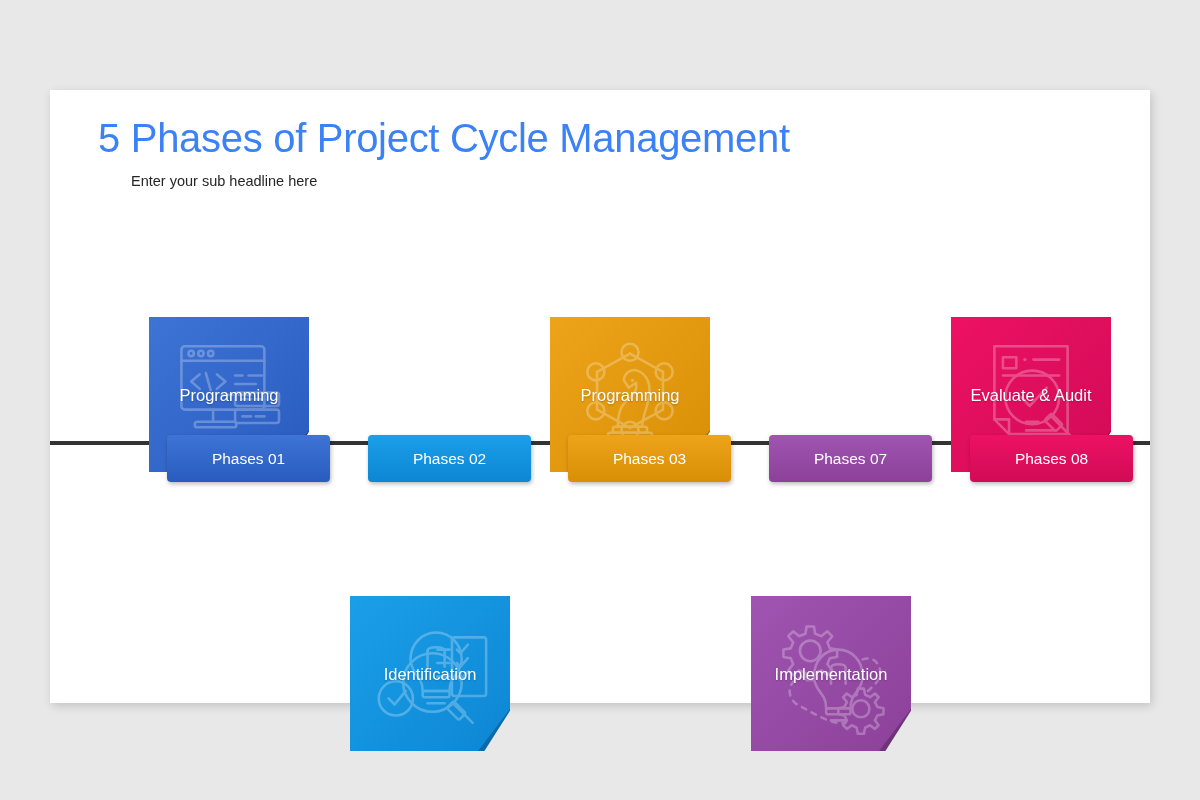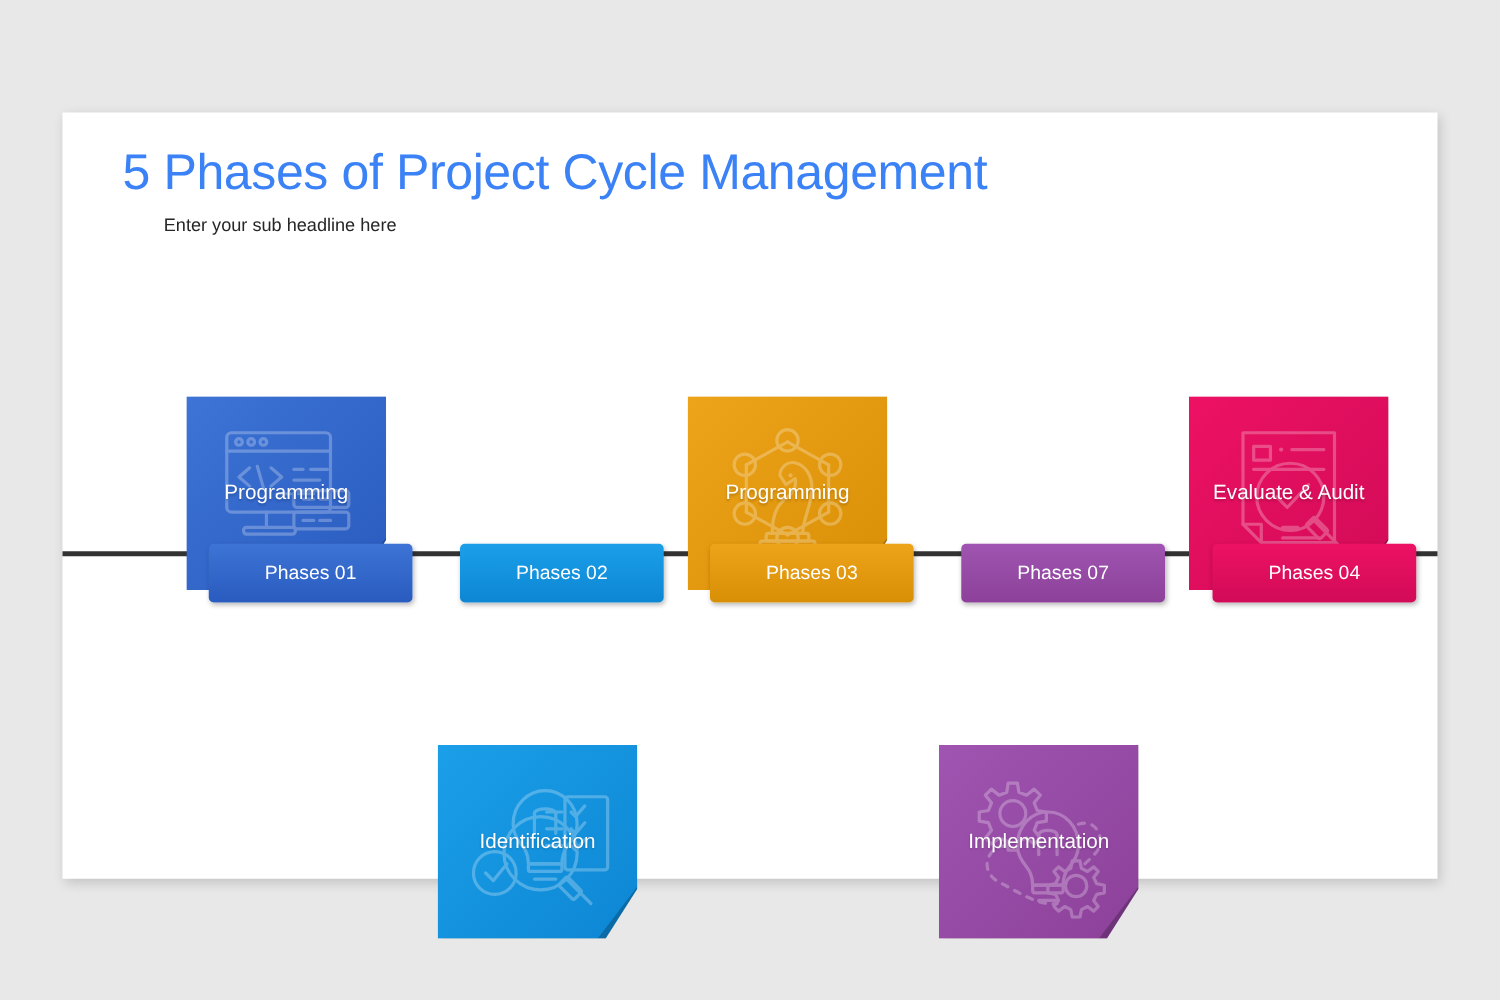--- a/index.html
+++ b/index.html
@@ -273,16 +273,16 @@
   <div class="pill" style="left: 318px; background: linear-gradient(rgb(27, 159, 232) 0%, rgb(13, 134, 212) 100%);">
     <span>Phases 02</span>
   </div>
   <div class="pill" style="left: 518px; background: linear-gradient(rgb(237, 163, 26) 0%, rgb(216, 143, 5) 100%);">
     <span>Phases 03</span>
   </div>
   <div class="pill" style="left: 719px; background: linear-gradient(rgb(159, 85, 177) 0%, rgb(140, 64, 153) 100%);">
     <span>Phases 07</span>
   </div>
   <div class="pill" style="left: 920px; background: linear-gradient(rgb(237, 17, 100) 0%, rgb(209, 11, 87) 100%);">
-    <span>Phases 04</span>
+    <span>Phases 08</span>
   </div>
 
 </div>
 
 </body></html>

